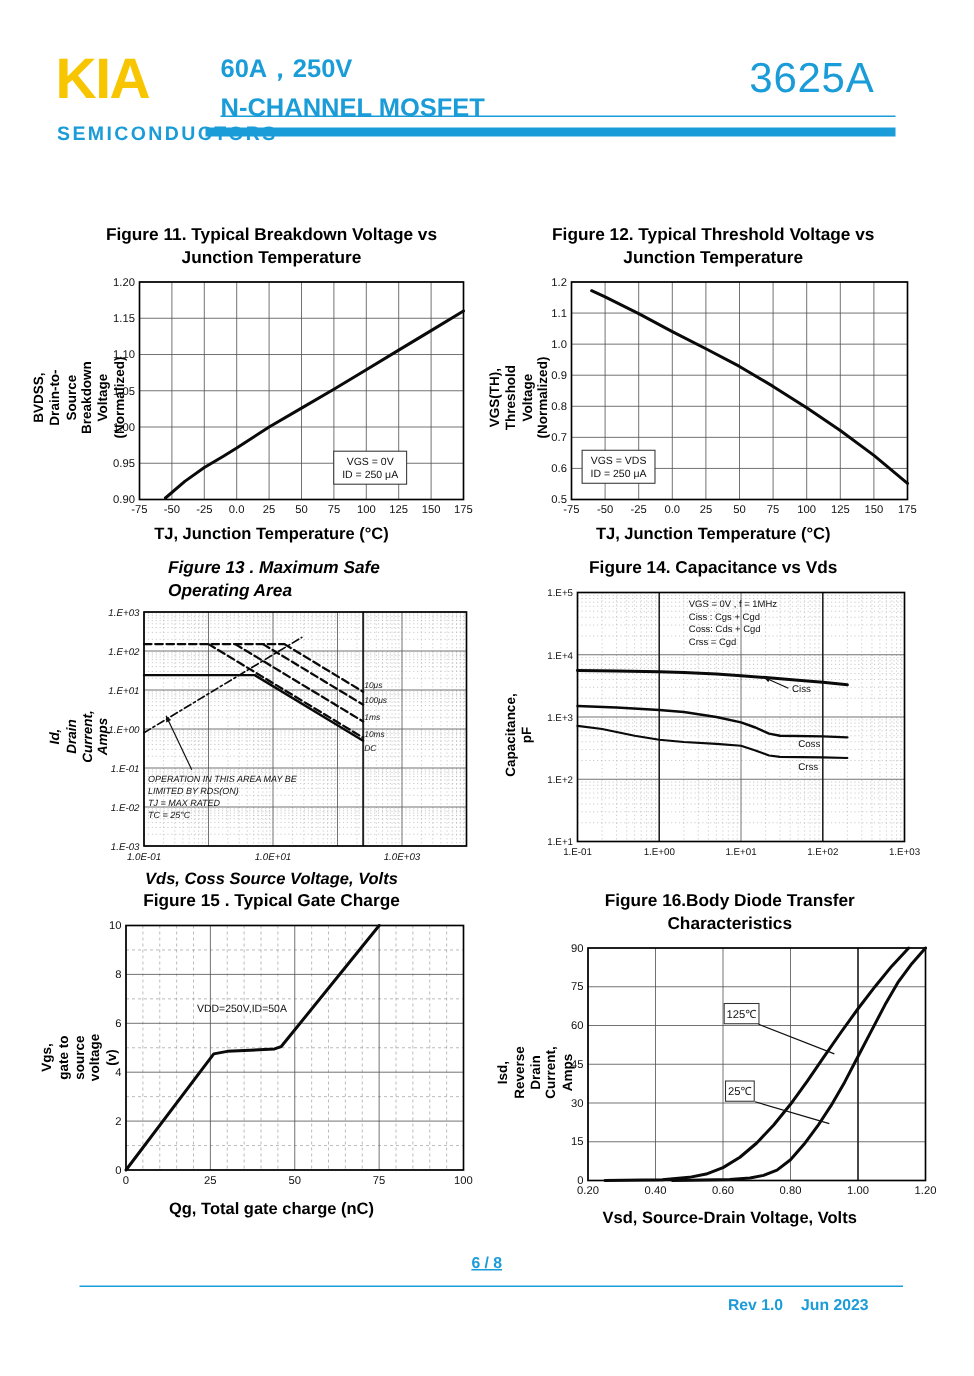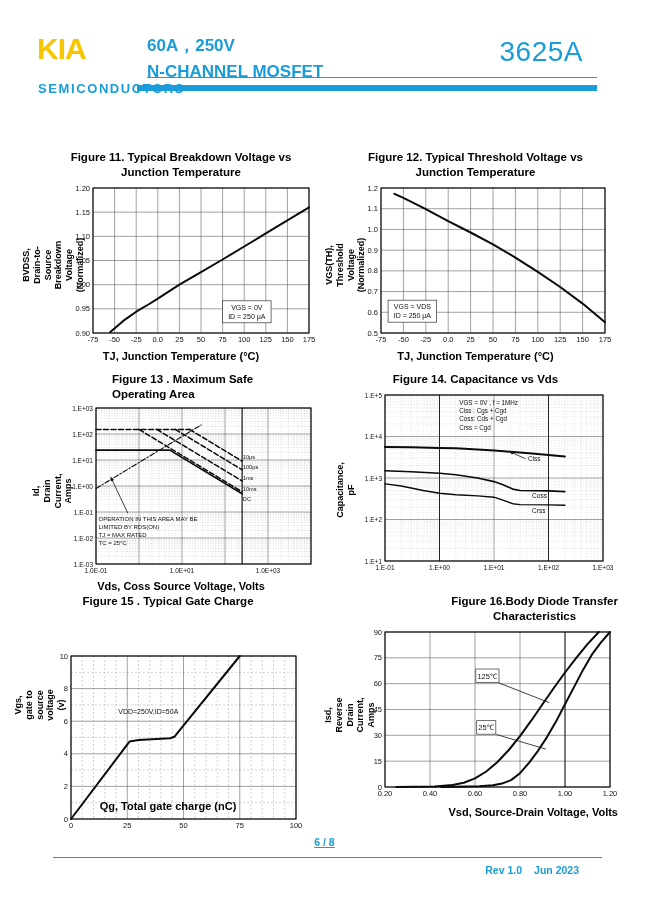--- a/index.html
+++ b/index.html
@@ -1,20 +1,20 @@
 <!DOCTYPE html>
 <html><head>
 <meta charset="utf-8">
 <style>
   html,body{margin:0;padding:0;background:#ffffff;}
   body{width:649px;height:917px;position:relative;font-family:"Liberation Sans",sans-serif;color:#000;}
   .page{position:absolute;inset:0;background:#fff;overflow:hidden;}
 
   
-  .hdr-logo{position:absolute;left:37px;top:34px;font-size:30px;font-weight:bold;letter-spacing:-1px;color:#f7c600;line-height:1;}
+  .hdr-logo{position:absolute;left:37px;top:34px;font-size:38px;font-weight:bold;letter-spacing:-1px;color:#f7c600;line-height:1;}
   .hdr-logo-sub{position:absolute;left:38px;top:81px;font-size:13px;font-weight:bold;letter-spacing:1.6px;color:#1a9cd8;}
   .hdr-sub{position:absolute;left:147px;top:33px;font-size:17px;font-weight:bold;color:#1a9cd8;line-height:1.5;white-space:pre-line;}
   .hdr-part{position:absolute;right:66px;top:36px;font-size:28px;color:#1a9cd8;letter-spacing:0.5px;}
   .hdr-line-thin{position:absolute;left:147px;top:77px;width:450px;height:1.3px;background:#1a9cd8;}
   .hdr-bar{position:absolute;left:137px;top:85px;width:460px;height:6px;background:#1a9cd8;}
 
   
   .ftr-line{position:absolute;left:53px;top:857px;width:549px;height:1.3px;background:#1a9cd8;}
   .ftr-page{position:absolute;left:0;right:0;top:836px;text-align:center;font-size:10.5px;font-weight:bold;color:#1a9cd8;text-decoration:underline;}
   .ftr-rev{position:absolute;right:70px;top:864px;font-size:10.5px;font-weight:bold;color:#1a9cd8;}
@@ -27,24 +27,24 @@
   .cb{display:flex;flex:1;min-height:0;}
   .ylab{width:26px;position:relative;flex:none;}
   .ylab span{position:absolute;left:50%;top:50%;transform:translate(-50%,-50%) rotate(-90deg);
              font-weight:bold;font-size:9px;line-height:1.2;white-space:pre-line;text-align:center;}
   .svgwrap{flex:1;min-width:0;}
   .xlab{text-align:center;font-weight:bold;font-size:11px;margin-top:1px;}
   .xlab.small{font-size:11px;}
 
   #c0{left:40px;top:150px;width:282px;height:212px;}
   #c1{left:333px;top:150px;width:285px;height:212px;}
-  #c2{left:40px;top:372px;width:282px;height:220px;}
+  #c2{left:40px;top:372px;width:282px;height:220px;font-style:italic;}
   #c3{left:333px;top:372px;width:285px;height:220px;}
-  #c4{left:27px;top:594px;width:282px;height:218px;gap:39px;}
-  #c5{left:333px;top:594px;width:285px;height:224px;align-items:flex-end;}
+  #c4{left:40px;top:594px;width:282px;height:218px;}
+  #c5{left:344px;top:594px;width:285px;height:224px;}
 </style>
 </head>
 <body>
 
 <div class="page">
 
   <div class="hdr-logo">KIA</div>
   <div class="hdr-logo-sub">SEMICONDUCTORS</div>
   <div class="hdr-sub">60A，250V
 N-CHANNEL MOSFET</div>

